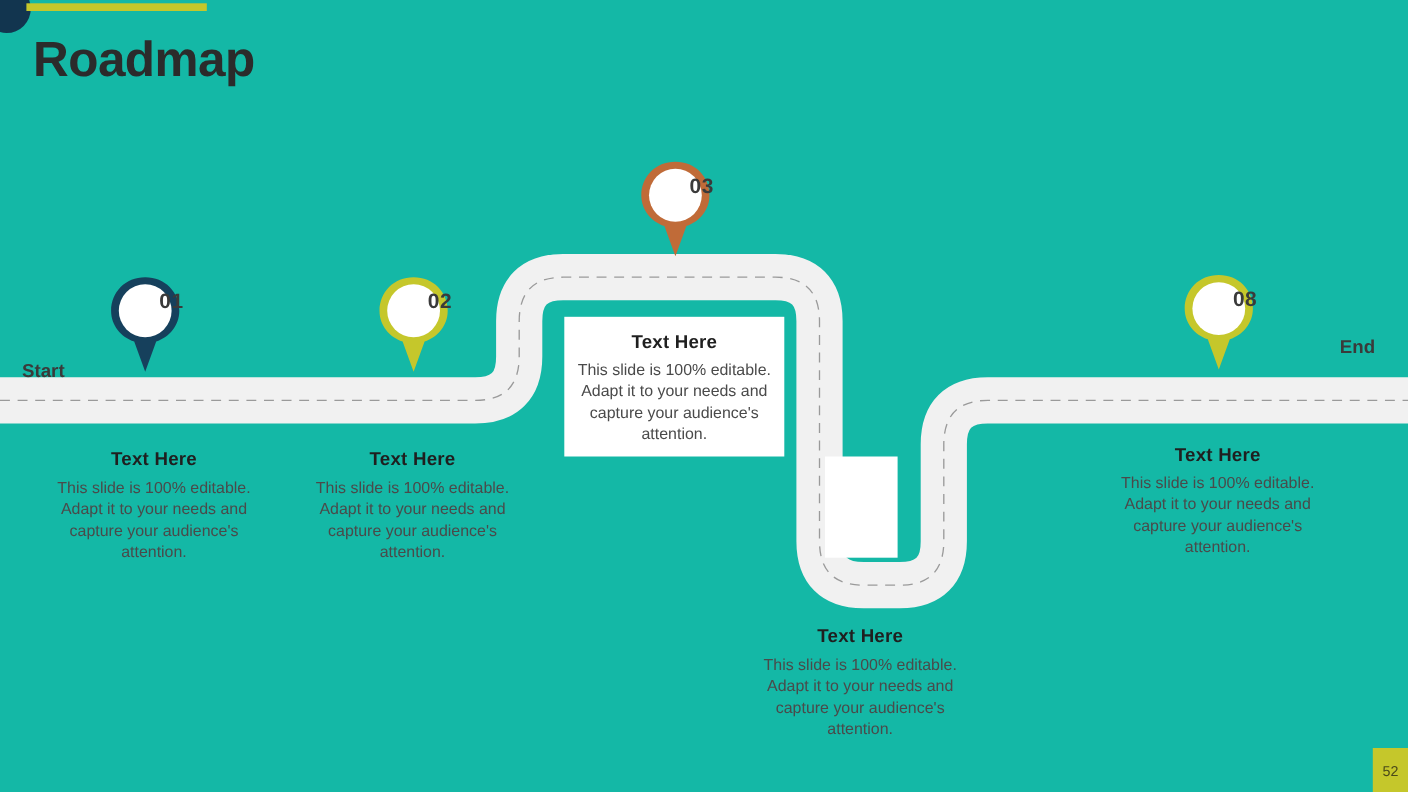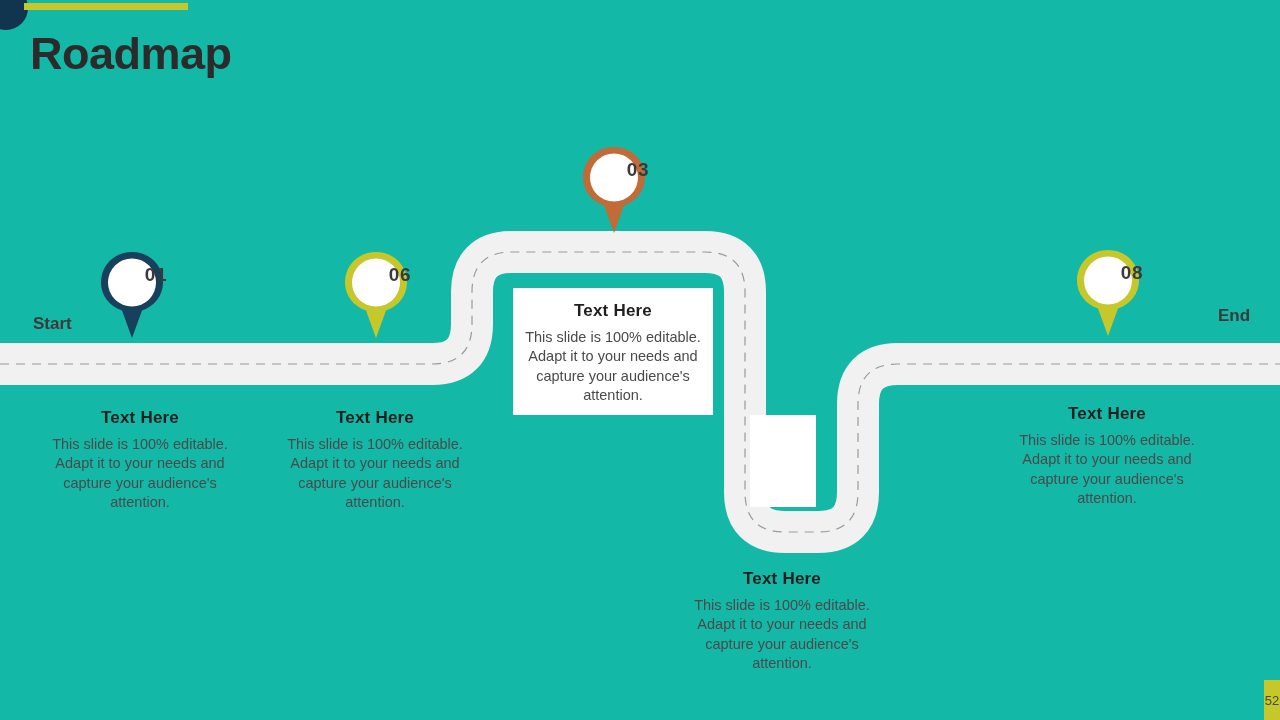--- a/index.html
+++ b/index.html
@@ -110,21 +110,21 @@
   }
   .textblock.on-white {
     background: #ffffff;
   }
 
   
   .page-badge {
     position: absolute;
     right: 0;
     bottom: 0;
-    width: 16px;
+    width: 32px;
     height: 40px;
     background: #c5c72b;
     color: #4a4a1a;
     font-size: 13px;
     display: flex;
     align-items: center;
     justify-content: center;
   }
 </style>
 </head>
@@ -165,37 +165,37 @@
              Q 745 532 785 532
              L 818 532
              Q 858 532 858 492
              L 858 404
              Q 858 364 898 364
              L 1280 364" fill="none" stroke="#9a9a9a" stroke-width="1.2" stroke-dasharray="9 7"></path>
   </svg>
 
   <div class="marker-notch" style="left:750px; top:415px; width:66px; height:92px;"></div>
 
-  <div class="endpoint-label" style="left:20px; top:314px;margin-left:13px;">Start</div>
+  <div class="endpoint-label" style="left:20px; top:328px;">Start</div>
   <div class="endpoint-label" style="left:1218px; top:306px;">End</div>
 
   <div class="marker" style="left:97px; top:248px;">
     <svg class="pin-svg" viewBox="0 0 70 94" xmlns="http://www.w3.org/2000/svg">
       <path d="M35 4 C17 4 4 17.5 4 34.5 C4 48 13 58.5 25 62.5 L35 90 L45 62.5 C57 58.5 66 48 66 34.5 C66 17.5 53 4 35 4 Z" fill="#16405c"></path>
       <circle cx="35" cy="34.5" r="24" fill="#ffffff"></circle>
     </svg>
     <div class="pin-num">01</div>
   </div>
 
   <div class="marker" style="left:341px; top:248px;">
     <svg class="pin-svg" viewBox="0 0 70 94" xmlns="http://www.w3.org/2000/svg">
       <path d="M35 4 C17 4 4 17.5 4 34.5 C4 48 13 58.5 25 62.5 L35 90 L45 62.5 C57 58.5 66 48 66 34.5 C66 17.5 53 4 35 4 Z" fill="#c5c72b"></path>
       <circle cx="35" cy="34.5" r="24" fill="#ffffff"></circle>
     </svg>
-    <div class="pin-num">06</div>
+    <div class="pin-num">02</div>
   </div>
 
   <div class="marker" style="left:579px; top:143px;">
     <svg class="pin-svg" viewBox="0 0 70 94" xmlns="http://www.w3.org/2000/svg">
       <path d="M35 4 C17 4 4 17.5 4 34.5 C4 48 13 58.5 25 62.5 L35 90 L45 62.5 C57 58.5 66 48 66 34.5 C66 17.5 53 4 35 4 Z" fill="#c06b38"></path>
       <circle cx="35" cy="34.5" r="24" fill="#ffffff"></circle>
     </svg>
     <div class="pin-num">03</div>
   </div>
 

